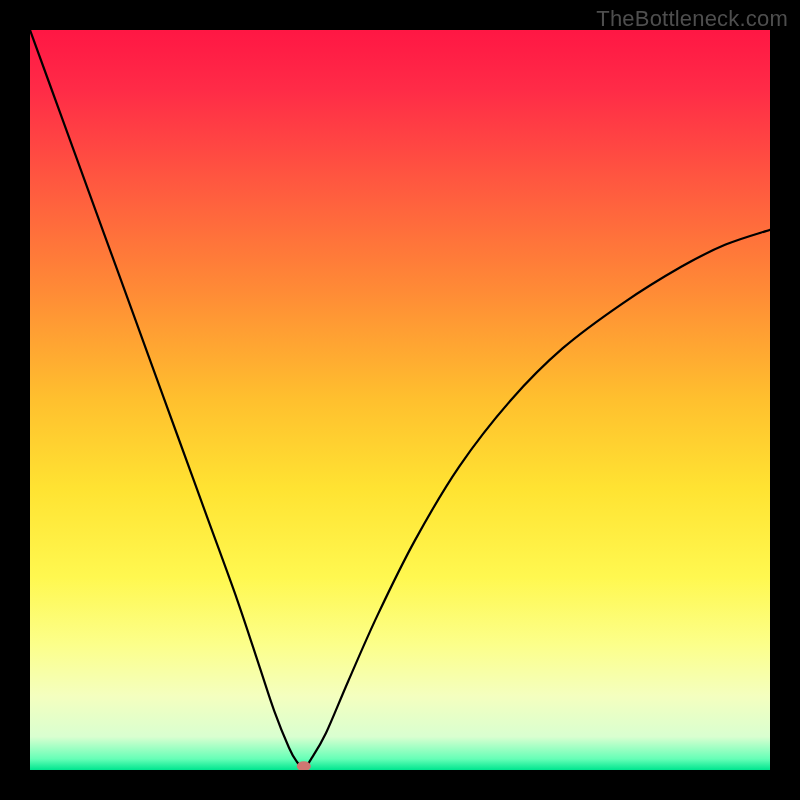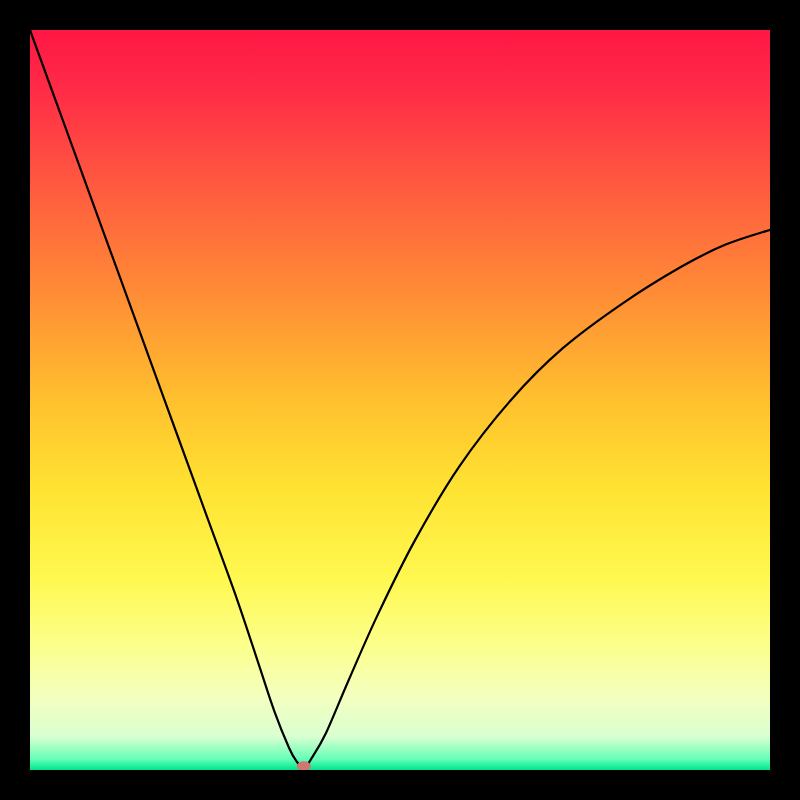--- a/index.html
+++ b/index.html
@@ -34,20 +34,21 @@
     letter-spacing: 0.2px;
     z-index: 10;
     user-select: none;
   }
   svg { display: block; }
 </style>
 </head>
 <body>
 
 <div class="frame">
+  <div class="watermark">TheBottleneck.com</div>
   <svg class="plot" viewBox="0 0 740 740">
     <defs>
       <linearGradient id="bg-grad" x1="0" y1="0" x2="0" y2="1">
           <stop offset="0.00%" stop-color="#ff1744"></stop>
           <stop offset="8.00%" stop-color="#ff2b47"></stop>
           <stop offset="20.00%" stop-color="#ff5640"></stop>
           <stop offset="35.00%" stop-color="#ff8a36"></stop>
           <stop offset="50.00%" stop-color="#ffc02e"></stop>
           <stop offset="62.00%" stop-color="#ffe332"></stop>
           <stop offset="74.00%" stop-color="#fff850"></stop>

